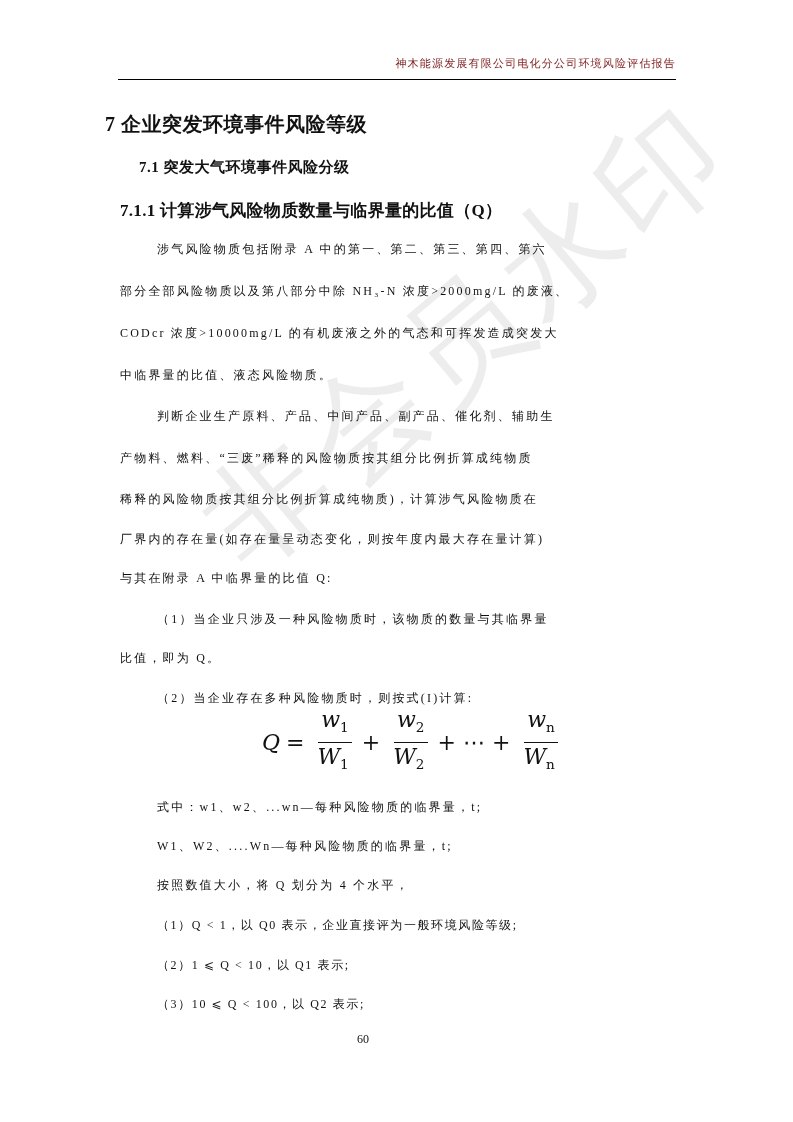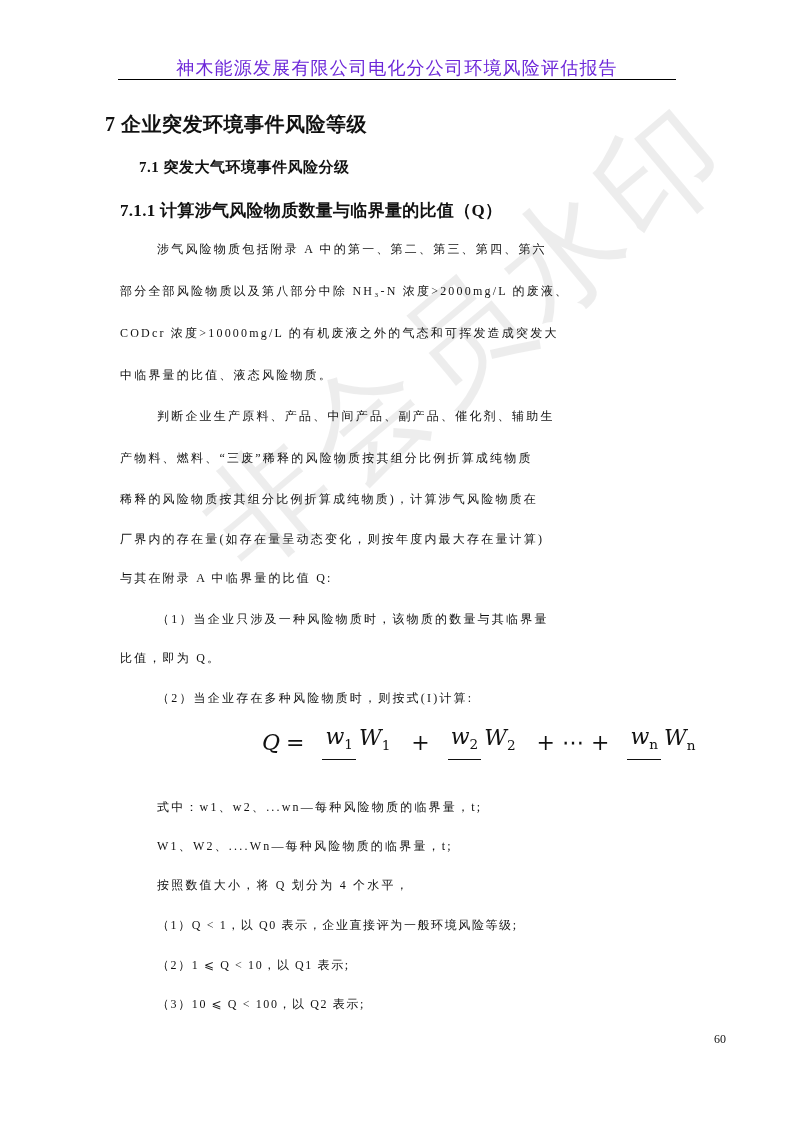--- a/index.html
+++ b/index.html
@@ -1,35 +1,35 @@
 <!DOCTYPE html>
 <html><head>
 <meta charset="utf-8">
 <style>
   html, body { margin: 0; padding: 0; background: #ffffff; }
   body { width: 793px; height: 1122px; position: relative; overflow: hidden;
          font-family: "Liberation Serif", "DejaVu Serif", serif; color: #111; }
-  .header { position: absolute; left: 118px; top: 56px; width: 558px; text-align: center;
-            font-size: 18px; letter-spacing: 1.2px; color: #6d28d9; }
+  .header { position: absolute; left: 118px; top: 56px; width: 558px; text-align: right;
+            font-size: 11px; letter-spacing: 1.2px; color: #7f1d1d; }
   .header-rule { position: absolute; left: 118px; top: 79px; width: 558px; height: 0;
                  border-top: 1.3px solid #000; }
   .h1 { position: absolute; left: 105px; top: 111px; font-size: 20px; font-weight: bold; letter-spacing: 0.5px; }
   .h2 { position: absolute; left: 120px; top: 158px; font-size: 15px; font-weight: bold; letter-spacing: 0.5px; margin-left: 19px; }
   .h3 { position: absolute; left: 120px; top: 199px; font-size: 17px; font-weight: bold; letter-spacing: 0.3px; }
   .line { position: absolute; left: 120px; width: 555px; font-size: 12px; letter-spacing: 2.2px;
           white-space: nowrap; line-height: 22px; }
   .indent { left: 157px; }
   .formula { position: absolute; left: 262px; top: 712px; height: 60px; display: flex; align-items: center;
              font-family: "DejaVu Serif", serif; font-style: italic; font-size: 22px; color: #111; }
-  .frac { display: inline-flex; flex-direction: row; align-items: flex-start; margin: 0 12px; }
+  .frac { display: inline-flex; flex-direction: column; align-items: flex-end; margin: 0 4px; }
   .frac .num { padding: 0 3px 1px 3px; border-bottom: 1.4px solid #111; line-height: 26px; }
   .frac .den { padding: 1px 3px 0 3px; line-height: 26px; }
   .op { font-style: normal; margin: 0 6px; }
   sub { font-size: 0.62em; font-style: normal; }
-  .pageno { position: absolute; left: 0; width: 726px; top: 1032px; text-align: right; font-size: 12px; }
+  .pageno { position: absolute; left: 0; width: 726px; top: 1032px; text-align: center; font-size: 12px; }
   .watermark { position: absolute; left: 170px; top: 480px; font-size: 120px; color: rgba(0,0,0,0.07);
                font-family: "DejaVu Sans", sans-serif; transform: rotate(-40deg); transform-origin: left top;
                white-space: nowrap; pointer-events: none; letter-spacing: 8px; }
 </style>
 </head>
 <body>
 
 <div class="watermark">非会员水印</div>
 
 <div class="header">神木能源发展有限公司电化分公司环境风险评估报告</div>

